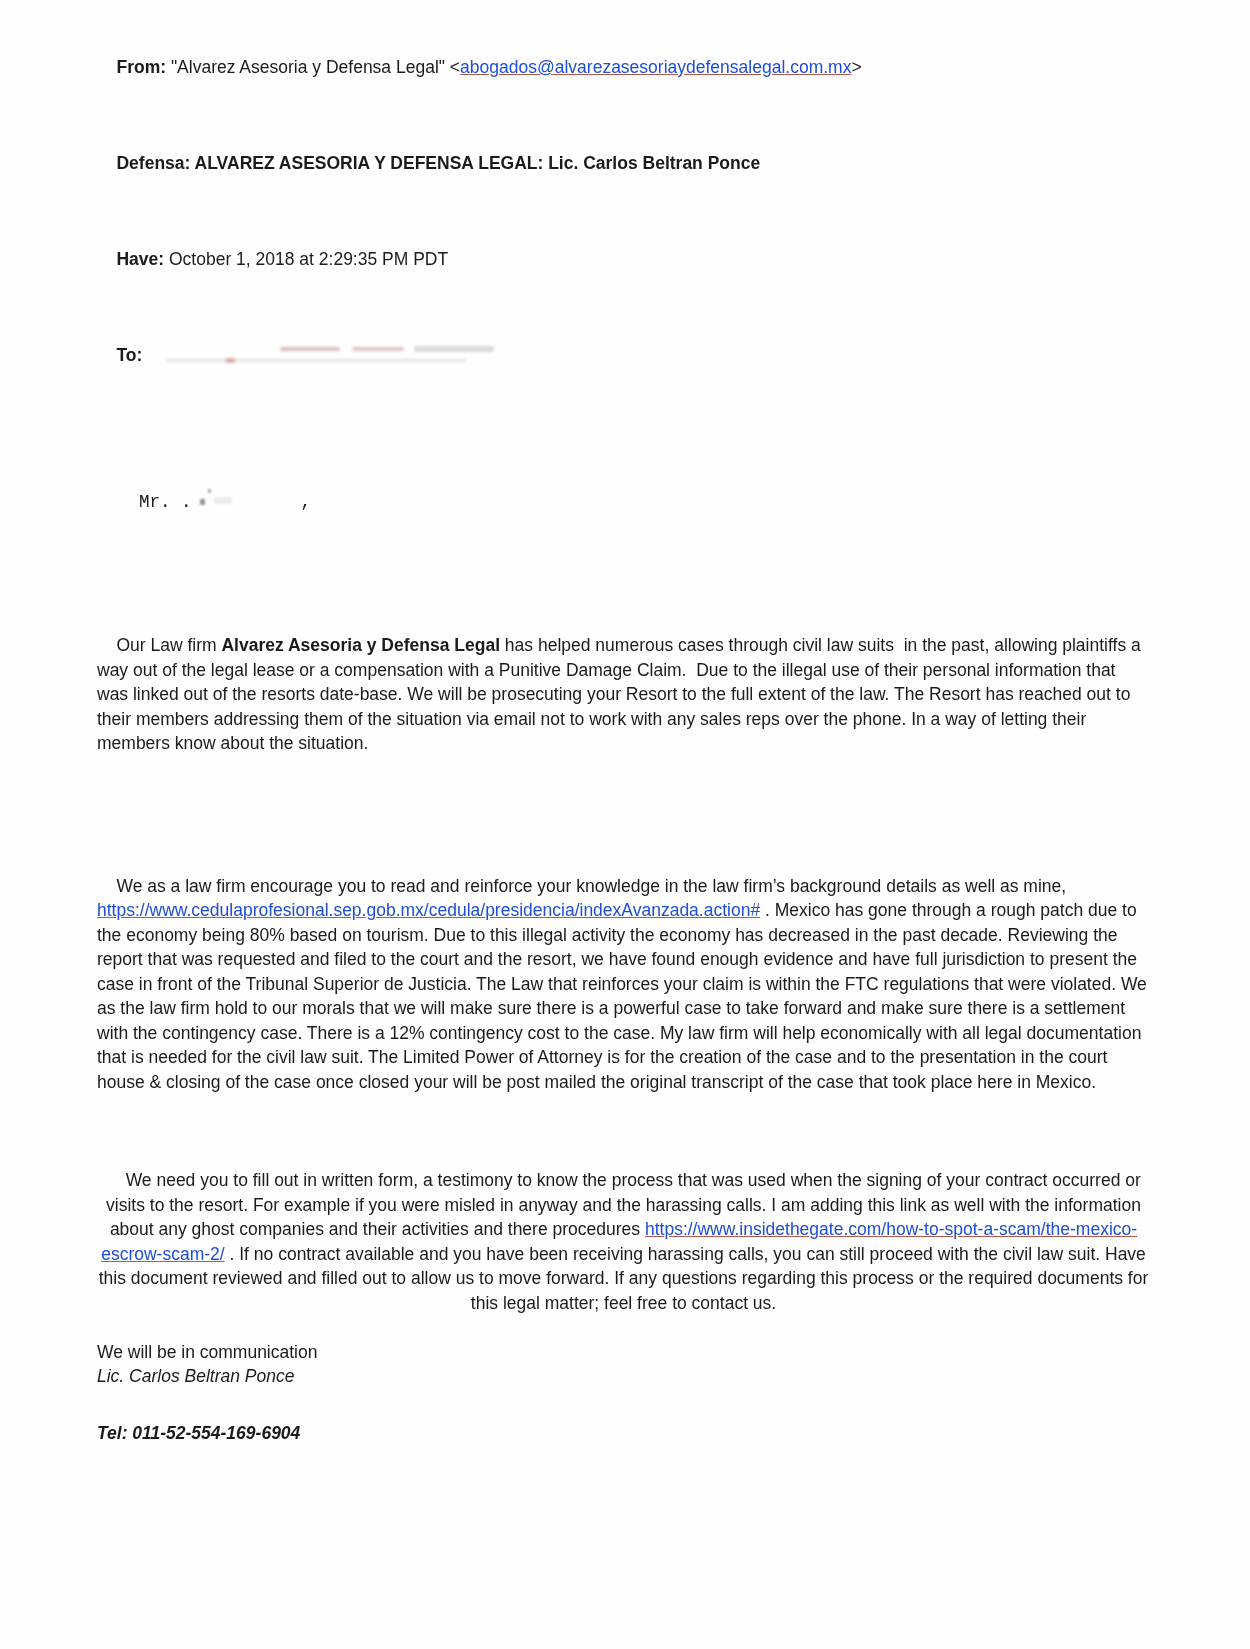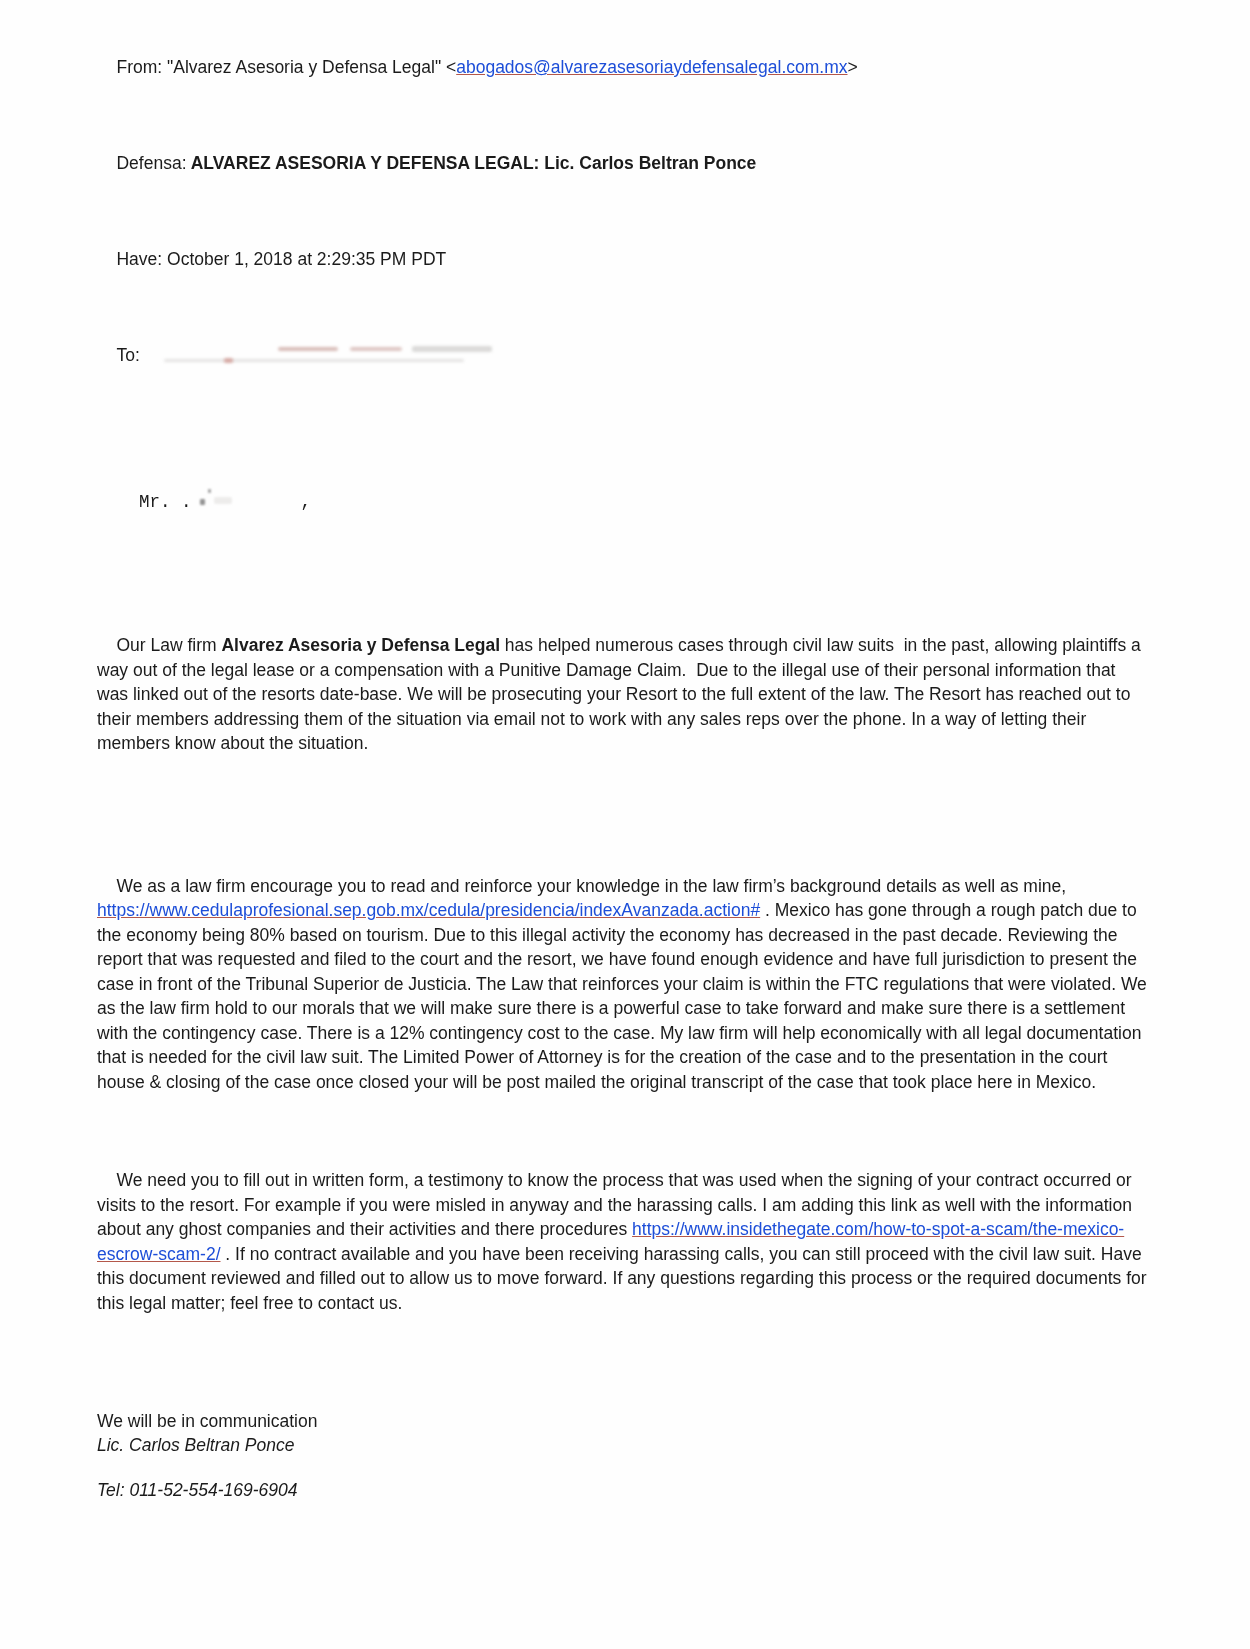--- a/index.html
+++ b/index.html
@@ -12,21 +12,21 @@
     background: #fefefe;
     color: #1b1b1b;
     font-family: "Liberation Sans", sans-serif;
     font-size: 17.5px;
     line-height: 24.5px;
     padding: 30px 100px 28px 97px;
     overflow: hidden;
   }
   
   .hline { white-space: pre-wrap; line-height: 25px; margin-bottom: 21px; }
-  .lbl { font-weight: normal; }
+  .lbl { font-weight: bold; }
   .subject-line { font-weight: bold; }
   a.doc-link {
     color: #1d4ed8;
     text-decoration: underline;
     text-decoration-color: #b3574a;
     cursor: pointer;
   }
   
   .redact-to {
     position: relative;
@@ -52,28 +52,28 @@
   }
   .redact-name i { position: absolute; display: block; filter: blur(1px); }
   .redact-name .d1 { left: 2px;  top: 8px;  width: 5px; height: 6px; background: rgba(60,60,60,0.55); border-radius: 1px; }
   .redact-name .d2 { left: 10px; top: -2px; width: 3px; height: 4px; background: rgba(60,60,60,0.45); border-radius: 1px; }
   .redact-name .d3 { left: 16px; top: 6px;  width: 18px; height: 7px; background: rgba(160,155,152,0.18); border-radius: 2px; }
   
   .salutation { margin-top: 72px; white-space: pre-wrap; font-family: Liberation Mono, monospace; }
   .para { white-space: pre-wrap; }
   .p1 { margin-top: 70px; }
   .p2 { margin-top: 69px; }
-  .p3 { margin-top: 25px; }
-  .closing { margin-top: 69px; white-space: pre-wrap; }
+  .p3 { margin-top: 25px; text-align: center; }
+  .closing { white-space: pre-wrap; }
   .firm-bold { font-weight: bold; }
   
   .sig { white-space: pre-wrap; line-height: 25px; }
   .sig-italic { font-style: italic; }
   .sig-name    { }
-  .sig-tel     { margin-top: 20px; }
+  .sig-tel     { margin-top: 32px; font-weight: bold; }
 </style>
 </head>
 <body>
 
 <div class="page">
 
   <div class="hline">
     <span class="lbl">From:</span><span> "Alvarez Asesoria y Defensa Legal" &lt;</span><a class="doc-link">abogados@alvarezasesoriaydefensalegal.com.mx</a><span>&gt;</span>
   </div>
 

